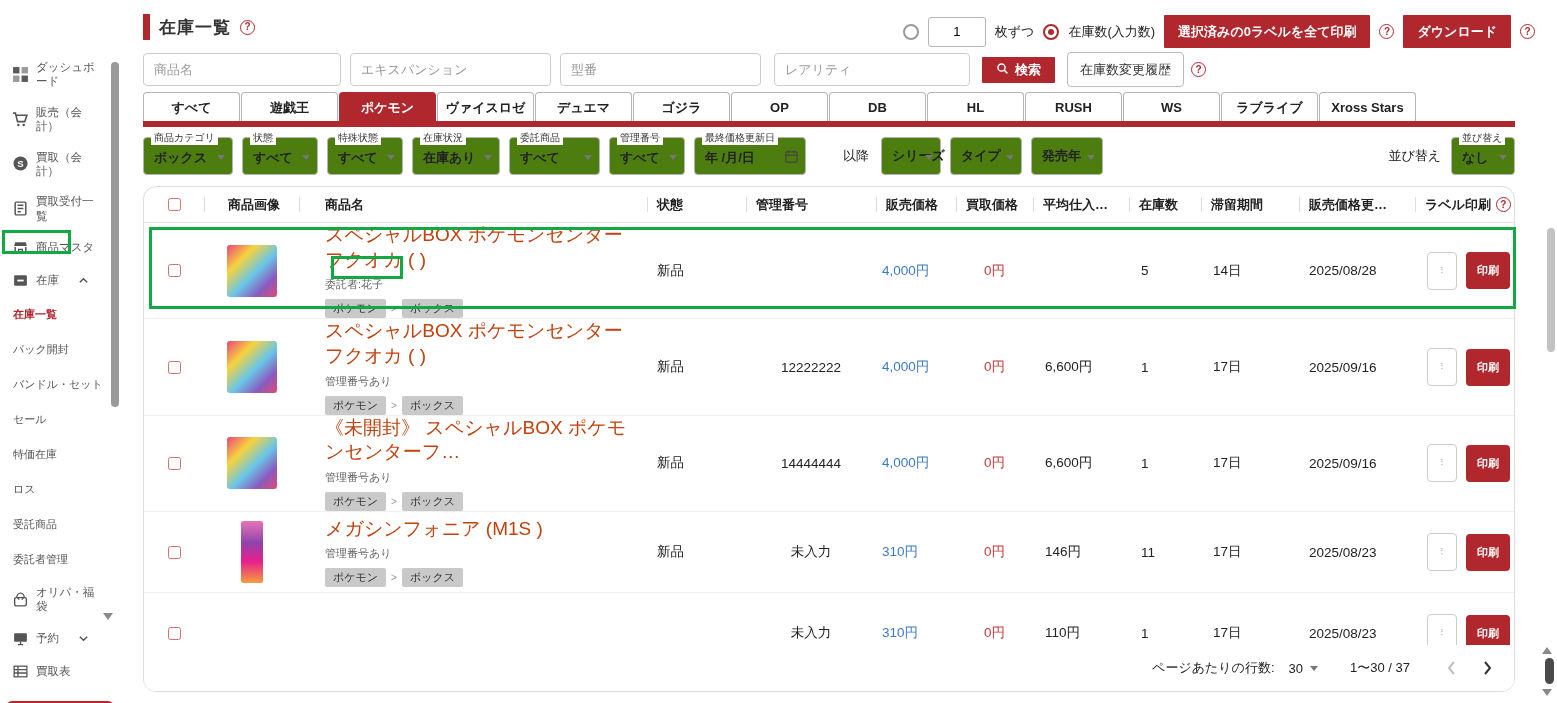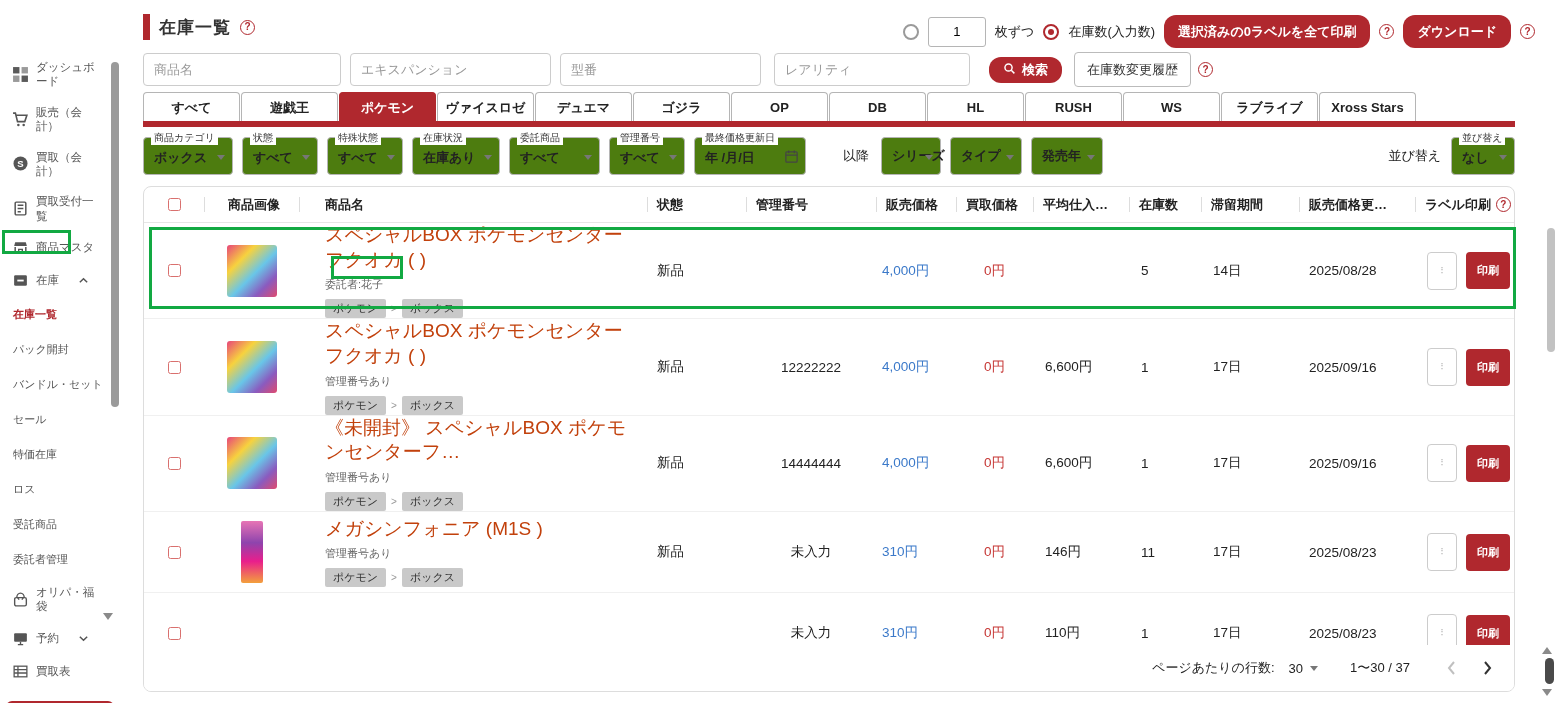--- a/index.html
+++ b/index.html
@@ -33,47 +33,47 @@
 .title-row{position:absolute; left:21px; top:14px; display:flex; align-items:center; gap:9px;}
 .title-bar{width:7px; height:26px; background:var(--accent);}
 .page-title{font-size:17px; font-weight:bold; letter-spacing:1px; color:#333;}
 .help{width:15px; height:15px; flex:none; border:1.5px solid var(--accent); border-radius:50%; color:var(--accent); font-size:10px; font-weight:bold; display:inline-flex; align-items:center; justify-content:center; line-height:1; cursor:pointer;}
 .top-controls{position:absolute; top:15px; right:22px; display:flex; align-items:center; gap:9px;}
 .radio{width:16px; height:16px; border:2px solid #9a9a9a; border-radius:50%; position:relative; flex:none; cursor:pointer; background:#fff;}
 .radio.checked{border-color:var(--accent);}
 .radio.checked::after{content:""; position:absolute; left:3px; top:3px; width:6px; height:6px; border-radius:50%; background:var(--accent);}
 .qty-input{width:58px; height:30px; border:1px solid #b5b5b5; border-radius:3px; text-align:center; font-size:13px; font-family:inherit;}
 .ctl-label{font-size:13px; color:#222;}
-.btn-red{background:var(--accent); color:#fff; border:none; border-radius:12px; height:33px; padding:0 14px; font-size:13px; font-weight:bold; cursor:pointer; display:inline-flex; align-items:center; gap:6px; font-family:inherit;}
+.btn-red{background:var(--accent); color:#fff; border:none; border-radius:1px; height:33px; padding:0 14px; font-size:13px; font-weight:bold; cursor:pointer; display:inline-flex; align-items:center; gap:6px; font-family:inherit;}
 .search-row{position:absolute; left:21px; top:52px; display:flex; align-items:center;}
 .search-row input{height:33px; border:1px solid #ccc; border-radius:4px; padding:0 10px; font-size:13px; font-family:inherit; color:#333;}
 .search-row input::placeholder{color:#9a9a9a;}
 .si1{width:198px;} .si2{width:201px; margin-left:9px;} .si3{width:201px; margin-left:9px;} .si4{width:196px; margin-left:13px;}
-.btn-search{margin-left:19px; height:26px;}
+.btn-search{margin-left:12px; height:26px;}
 .btn-search svg{width:13px; height:13px;}
 .btn-outline{margin-left:12px; height:35px; background:#fff; border:1px solid #bbb; border-radius:4px; padding:0 12px; font-size:13px; color:#333; cursor:pointer; font-family:inherit;}
 .search-row .help{margin-left:7px;}
 
 .tabs{position:absolute; left:21px; top:92px; display:flex;}
 .tab{width:97px; height:30px; border:1px solid #b5b5b5; border-bottom:none; border-radius:4px 4px 0 0; background:#fff; color:#222; font-weight:bold; font-size:13px; display:flex; align-items:center; justify-content:center; cursor:pointer; margin-right:1px;}
 .tab.active{background:var(--accent); border-color:var(--accent); color:#fff;}
 .tabs-underline{position:absolute; left:21px; top:121px; width:1372px; height:6px; background:var(--accent);}
 
 .filters{position:absolute; left:21px; top:137px; width:1372px; display:flex; align-items:center;}
 .lsel{position:relative; height:38px; border:1px solid #b5b5b5; border-radius:4px; background:#4d7c0f; display:flex; align-items:center; padding:4px 20px 0 10px; margin-right:9px; cursor:pointer; flex:none;}
 .lsel-label{position:absolute; top:-7px; left:7px; background:#fff; padding:0 3px; font-size:10px; color:#333; white-space:nowrap;}
 .lsel-value{font-size:13px; font-weight:bold; color:#222; white-space:nowrap;}
 .caret{position:absolute; right:7px; top:17px; width:0; height:0; border-left:4px solid transparent; border-right:4px solid transparent; border-top:5px solid #777;}
 .lsel.plain{padding-top:0;}
 .lsel .cal{position:absolute; right:6px; top:11px; width:15px; height:15px;}
 .after-text{margin:0 12px 0 28px; font-size:13px; color:#222; flex:none;}
 .fspacer{flex:1;}
 .sort-text{font-size:13px; color:#222; margin-right:10px; flex:none;}
 
-.table-card{position:absolute; left:21px; top:186px; width:1372px; height:506px; border:1px solid #ddd; border-radius:8px; background:#fff; overflow:hidden;}
+.table-card{position:absolute; left:21px; top:186px; width:1372px; height:506px; border:1px solid #ddd; border-radius:13px; background:#fff; overflow:hidden;}
 .tgrid{display:grid; grid-template-columns:60px 95px 348px 99px 130px 80px 77px 96px 72px 98px 116px 1fr; align-items:center;}
 .thead{height:36px; border-bottom:1px solid #e6e6e6; font-weight:bold; font-size:13px; color:#222;}
 .hcell{position:relative; padding-left:10px; display:flex; align-items:center; gap:5px; height:100%;}
 .hcell.div::before{content:""; position:absolute; left:0; top:10px; bottom:10px; width:1px; background:#ddd;}
 .hcell.c-sel{justify-content:center; padding-left:0;}
 .hcell.c-img{padding-left:24px;}
 .hcell.c-name{padding-left:26px;}
 .checkbox{width:13px; height:13px; border:1.5px solid #d9706e; border-radius:2.5px; background:#fff; cursor:pointer; flex:none;}
 .trow{min-height:81px; border-bottom:1px solid #f0f0f0; font-size:13.5px; color:#222;}
 .bcell{display:flex; align-items:center; height:100%;}

